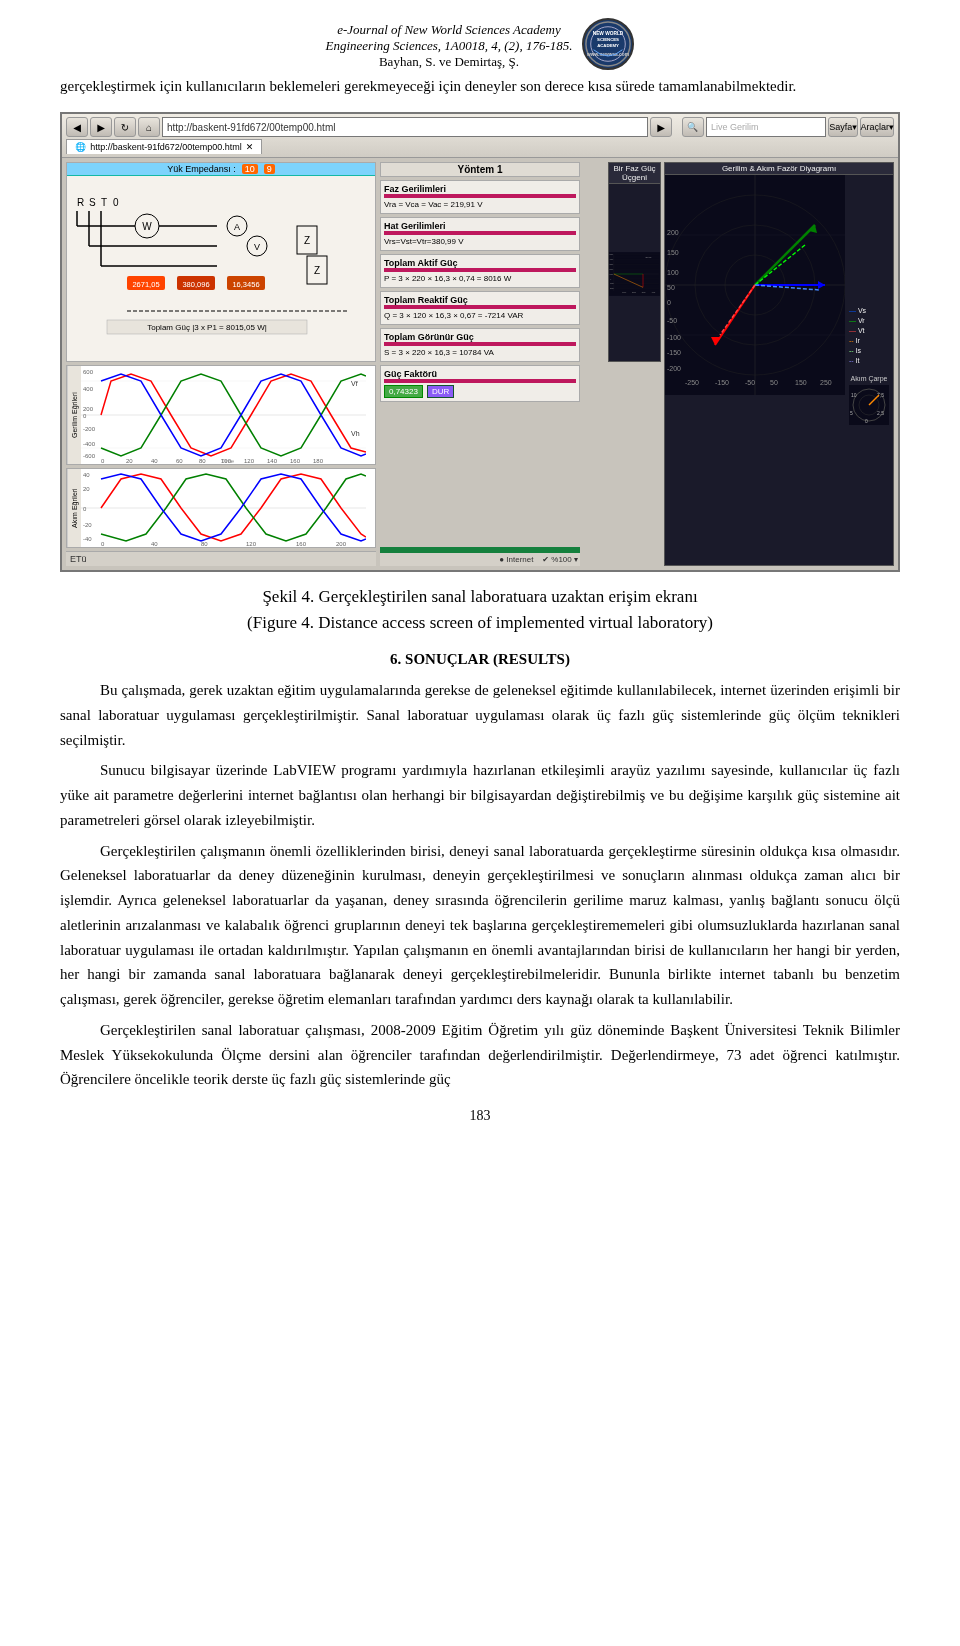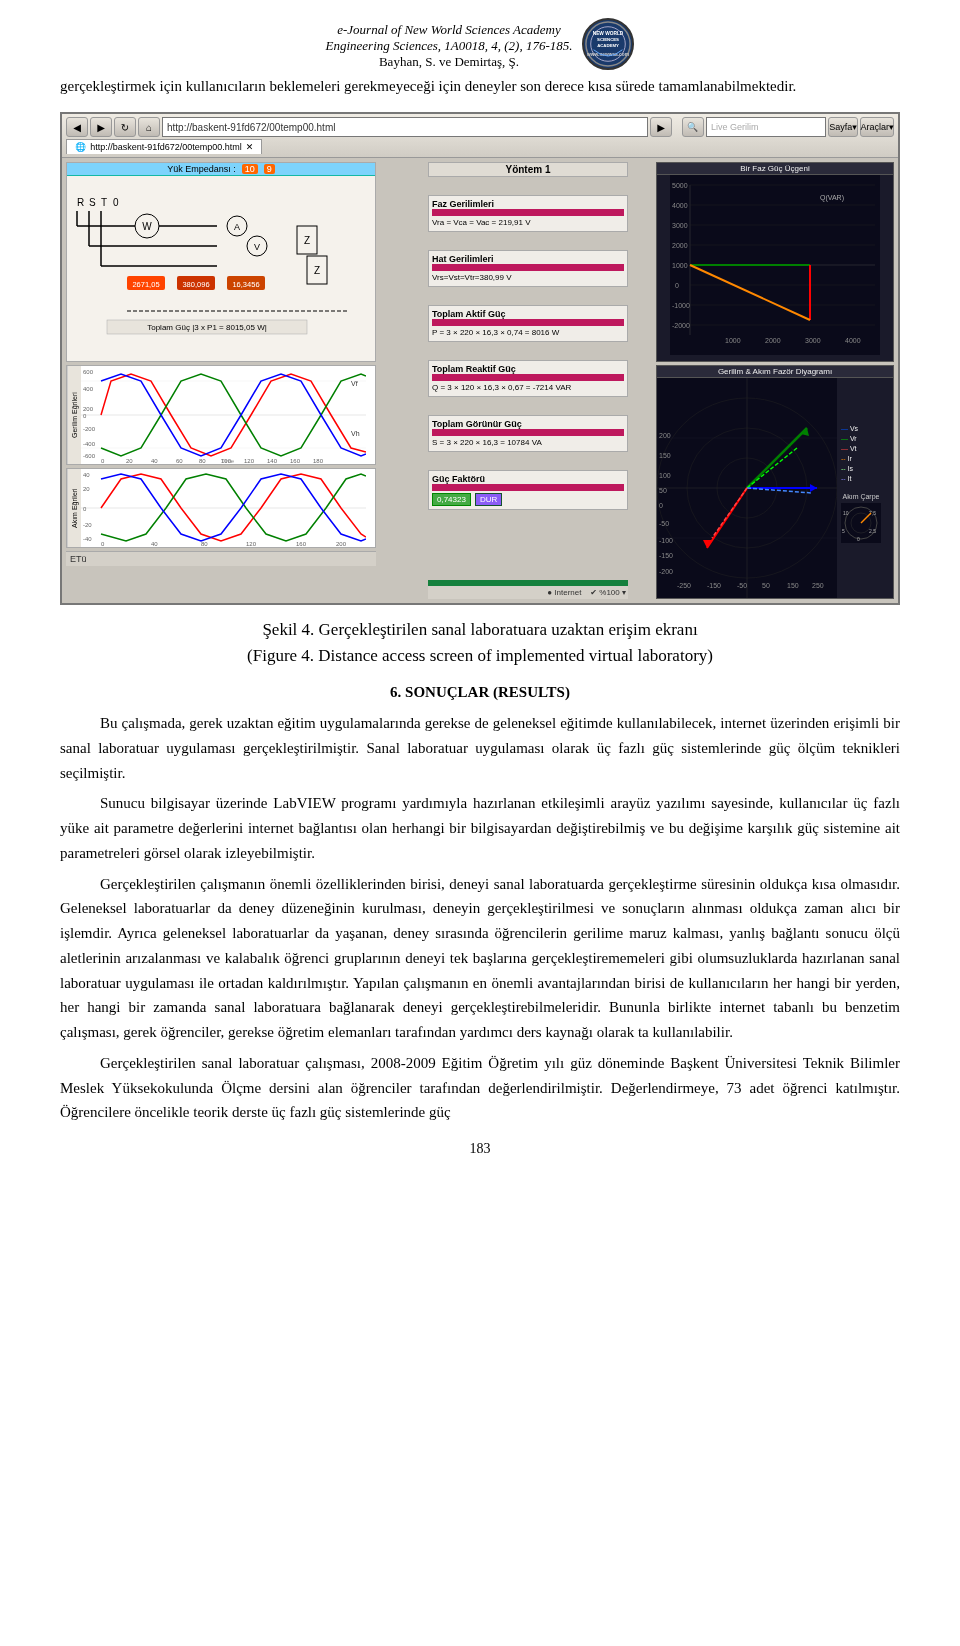--- a/index.html
+++ b/index.html
@@ -226,43 +226,42 @@
       position: relative;
       overflow: hidden;
     }
 
     
     .middle-section {
       width: 200px;
       flex-shrink: 0;
       display: flex;
       flex-direction: column;
-      gap: 18px;
-      margin-left: 48px;
+      gap: 3px;
     }
 
     .yontem-label {
       background: #e0dcd4;
       border: 1px solid #aaa;
       font-size: 9px;
       padding: 1px 4px;
       text-align: center;
     }
 
     .measurement-box {
       background: #f0ede8;
       border: 1px solid #aaa;
       padding: 3px;
       font-size: 8px;
     }
 
     .mbox-title {
       font-weight: bold;
       font-size: 9px;
-      border-bottom: 7px solid #be185d;
+      border-bottom: 4px solid #be185d;
       margin-bottom: 2px;
     }
 
     .mbox-row {
       margin-bottom: 1px;
     }
 
     .dur-btn {
       background: #8b5cf6;
       color: #fff;
@@ -280,21 +279,21 @@
       font-size: 8px;
       padding: 1px 4px;
       cursor: pointer;
       display: inline-block;
     }
 
     
     .right-section {
       flex: 1;
       display: flex;
-      flex-direction: column;
+      flex-direction: row;
       gap: 3px;
       padding-left: 24px;
     }
 
     .phasor-top {
       background: #1a1a2a;
       border: 1px solid #555;
       height: 200px;
       position: relative;
     }

